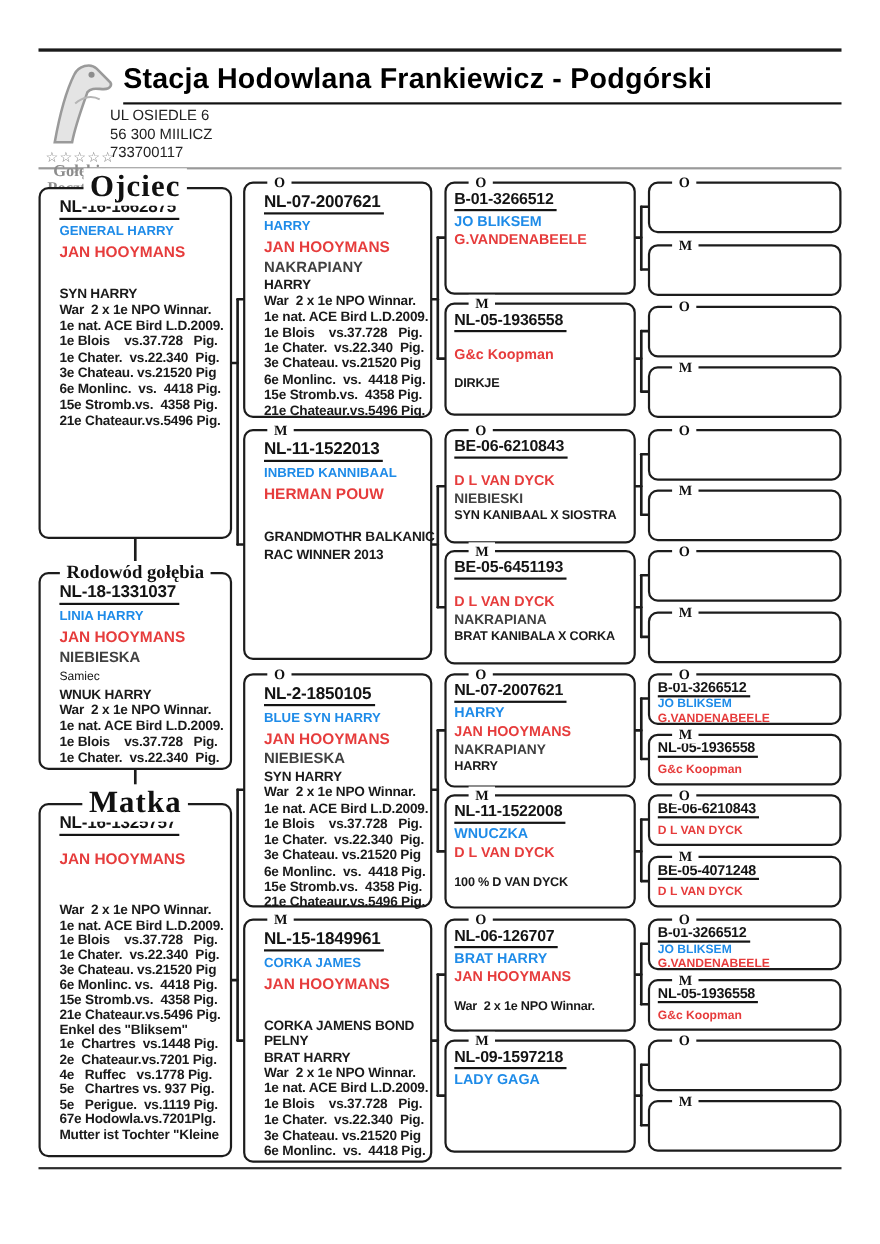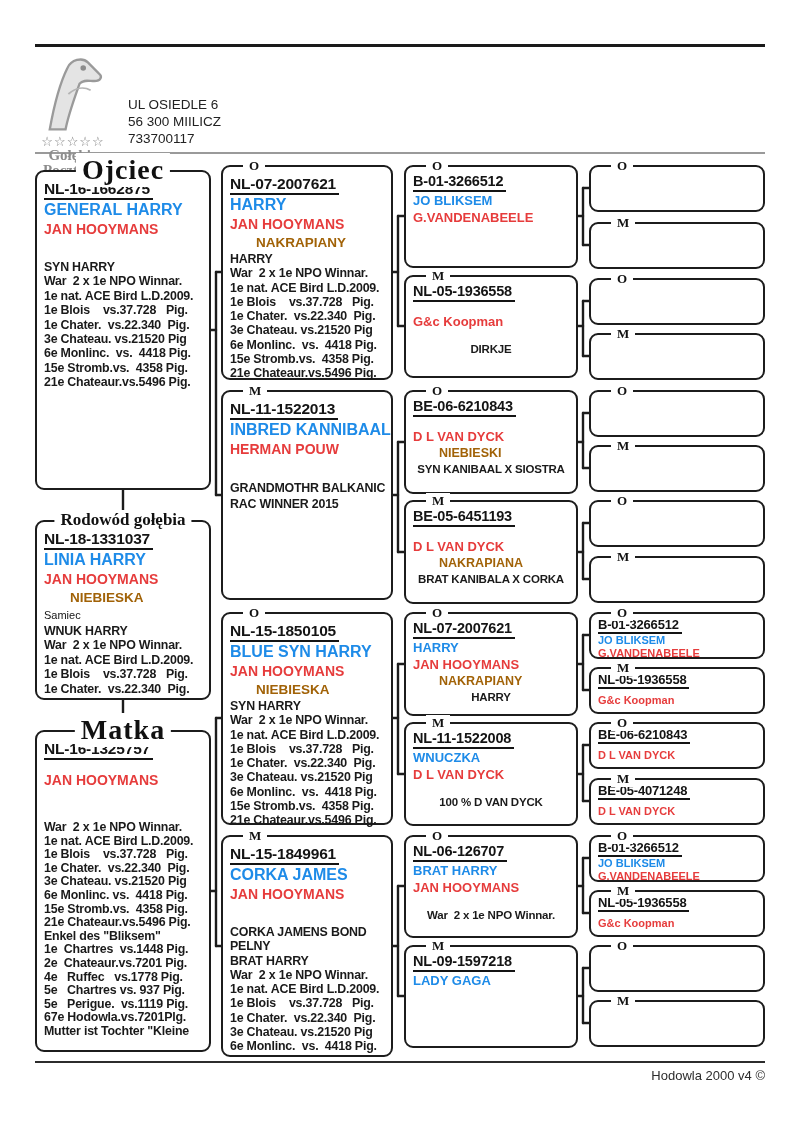--- a/index.html
+++ b/index.html
@@ -5,53 +5,53 @@
   html,body{margin:0;padding:0;background:#fff;}
   #page{position:relative;width:800px;height:1131px;background:#fff;overflow:hidden;
         font-family:"Liberation Sans",sans-serif;color:#141414;}
   .rule{position:absolute;background:#1a1a1a;}
   
   #logo{position:absolute;left:36px;top:55px;width:74px;text-align:center;}
   #logo .stars{font-size:13px;color:#7f7f7f;letter-spacing:1px;line-height:13px;margin-top:-2px;}
   #logo .lt{font-family:"Liberation Serif",serif;font-weight:bold;color:#8c8c8c;font-size:15px;line-height:15px;}
   #hdr-title{position:absolute;left:112px;top:56px;width:653px;font-weight:bold;font-size:26px;
              letter-spacing:.2px;color:#000;border-bottom:2.5px solid #111;padding-bottom:6px;white-space:pre;}
-  #hdr-addr{position:absolute;left:128px;top:96px;font-size:13.5px;line-height:17px;color:#222;}
+  #hdr-addr{position:absolute;left:100px;top:96px;font-size:13.5px;line-height:17px;color:#222;}
   
   #credit{position:absolute;left:35px;top:1068px;width:730px;text-align:right;font-size:13px;color:#2c2c2c;}
   
   #lines{position:absolute;left:0;top:0;z-index:0;}
   .box{position:absolute;border:2.2px solid #1c1c1c;border-radius:9px;background:#fff;z-index:1;box-sizing:border-box;}
   .lbl{position:absolute;background:#fff;padding:0 6px;font-family:"Liberation Serif",serif;font-weight:bold;color:#111;white-space:nowrap;}
   .label-om{top:-9px;left:20px;font-size:13px;line-height:16px;}
   .label-big{top:-19px;left:50%;transform:translateX(-50%);font-size:28px;line-height:34px;letter-spacing:1px;}
   .label-med{top:-12px;left:50%;transform:translateX(-50%);font-size:17px;line-height:20px;}
   .ln{white-space:pre;overflow:visible;}
   .t-ring{font-weight:bold;border-bottom:2.2px solid #141414;display:table;padding:0 3px 0 0;letter-spacing:-.2px;}
   .t-name{font-weight:bold;color:#1e8be8;}
   .t-fancier{font-weight:bold;color:#e63c3c;}
-  .t-color{font-weight:bold;color:#a16207;margin-left:26px;}
+  .t-color{font-weight:bold;color:#404040;}
   .t-sex{color:#141414;}
   .t-note{font-weight:bold;color:#1a1a1a;letter-spacing:-.2px;line-height:var(--nlh,15px);}
   
-  .size-l{padding:8px 7px 0 7px;}
+  .size-l{padding:8px 7px 0 17px;}
   .size-l .t-ring{font-size:15.5px;line-height:18px;}
-  .size-l .t-name{font-size:16px;line-height:20px;}
+  .size-l .t-name{font-size:12px;line-height:20px;}
   .size-l .t-fancier{font-size:14px;line-height:19px;}
   .size-l .t-color{font-size:13.5px;line-height:18px;}
   .size-l .t-sex{font-size:11px;line-height:17px;}
   .size-l .t-note{font-size:12.4px;}
   .size-l .t-blank{height:10.5px;}
   
   .size-m{padding:5px 7px 0 7px;}
   .size-m .t-ring{font-size:14.5px;line-height:18px;}
   .size-m .t-name{font-size:13px;line-height:17px;}
   .size-m .t-fancier{font-size:13px;line-height:17px;}
   .size-m .t-color{font-size:12.5px;line-height:16px;}
-  .size-m .t-note{font-size:11.5px;text-align:center;}
+  .size-m .t-note{font-size:11.5px;}
   .size-m .t-blank{height:11px;}
   
   .size-s{padding:3px 7px 0 7px;}
   .size-s .t-ring{font-size:13px;line-height:15px;}
   .size-s .t-name{font-size:11px;line-height:13px;font-weight:bold;}
   .size-s .t-fancier{font-size:11px;line-height:13px;}
   .size-s .t-blank{height:5px;}
 </style>
 </head>
 <body>
@@ -65,20 +65,21 @@
     <svg width="66" height="78" viewBox="0 0 70 84">
       <path d="M10 80 C15 52 21 30 29 14 C33 5 45 2 51 8 C55 12 59 16 63 20 C67 23 65 28 58 28 C52 28 46 26 42 31 C36 48 30 64 27 80 Z" fill="#e4e4e4" stroke="#9a9a9a" stroke-width="2.5"></path>
       <path d="M30 42 C38 35 47 34 54 38" fill="none" stroke="#b5b5b5" stroke-width="2"></path>
       <circle cx="46" cy="14" r="3" fill="#8d8d8d"></circle>
     </svg>
     <div class="stars">☆☆☆☆☆</div>
     <div class="lt">Gołębie</div>
     <div class="lt">Pocztowe</div>
   </div>
 
+  <div id="hdr-title">Stacja Hodowlana Frankiewicz - Podgórski</div>
   <div id="hdr-addr">
     <div>UL OSIEDLE 6</div>
     <div>56 300 MIILICZ</div>
     <div>733700117</div>
   </div>
 
   <svg id="lines" width="800" height="1131">
       <line x1="211" y1="330" x2="216" y2="330" stroke="#1c1c1c" stroke-width="2.4" stroke-linecap="round"></line>
       <line x1="216" y1="272" x2="216" y2="495" stroke="#1c1c1c" stroke-width="2.4" stroke-linecap="round"></line>
       <line x1="216" y1="272" x2="221" y2="272" stroke="#1c1c1c" stroke-width="2.4" stroke-linecap="round"></line>
@@ -212,25 +213,25 @@
         <div class="ln t-note">21e Chateaur.vs.5496 Pig.</div>
       </div>
       <div class="box size-l" style="left: 221px; top: 390px; width: 172px; height: 210px; --nlh: 16px;">
         <span class="lbl label-om">M</span>
         <div class="ln t-ring">NL-11-1522013</div>
         <div class="ln t-name">INBRED KANNIBAAL</div>
         <div class="ln t-fancier">HERMAN POUW</div>
         <div class="ln t-blank"></div>
         <div class="ln t-blank"></div>
         <div class="ln t-note">GRANDMOTHR BALKANIC</div>
-        <div class="ln t-note">RAC WINNER 2015</div>
+        <div class="ln t-note">RAC WINNER 2013</div>
       </div>
       <div class="box size-l" style="left: 221px; top: 612px; width: 172px; height: 213px; --nlh: 14.3px;">
         <span class="lbl label-om">O</span>
-        <div class="ln t-ring">NL-15-1850105</div>
+        <div class="ln t-ring">NL-2-1850105</div>
         <div class="ln t-name">BLUE SYN HARRY</div>
         <div class="ln t-fancier">JAN HOOYMANS</div>
         <div class="ln t-color">NIEBIESKA</div>
         <div class="ln t-note">SYN HARRY</div>
         <div class="ln t-note">War  2 x 1e NPO Winnar.</div>
         <div class="ln t-note">1e nat. ACE Bird L.D.2009.</div>
         <div class="ln t-note">1e Blois    vs.37.728   Pig.</div>
         <div class="ln t-note">1e Chater.  vs.22.340  Pig.</div>
         <div class="ln t-note">3e Chateau. vs.21520 Pig</div>
         <div class="ln t-note">6e Monlinc.  vs.  4418 Pig.</div>
@@ -375,14 +376,13 @@
       </div>
       <div class="box size-s" style="left: 589px; top: 945px; width: 176px; height: 47px; --nlh: 13px;">
         <span class="lbl label-om">O</span>
       </div>
       <div class="box size-s" style="left: 589px; top: 1000px; width: 176px; height: 47px; --nlh: 13px;">
         <span class="lbl label-om">M</span>
       </div>
     </div>
 
   <div class="rule" style="left:35px;top:1061px;width:730px;height:2px;background:#2c2c2c;"></div>
-  <div id="credit">Hodowla 2000 v4 ©</div>
 </div>
 
 </body></html>

